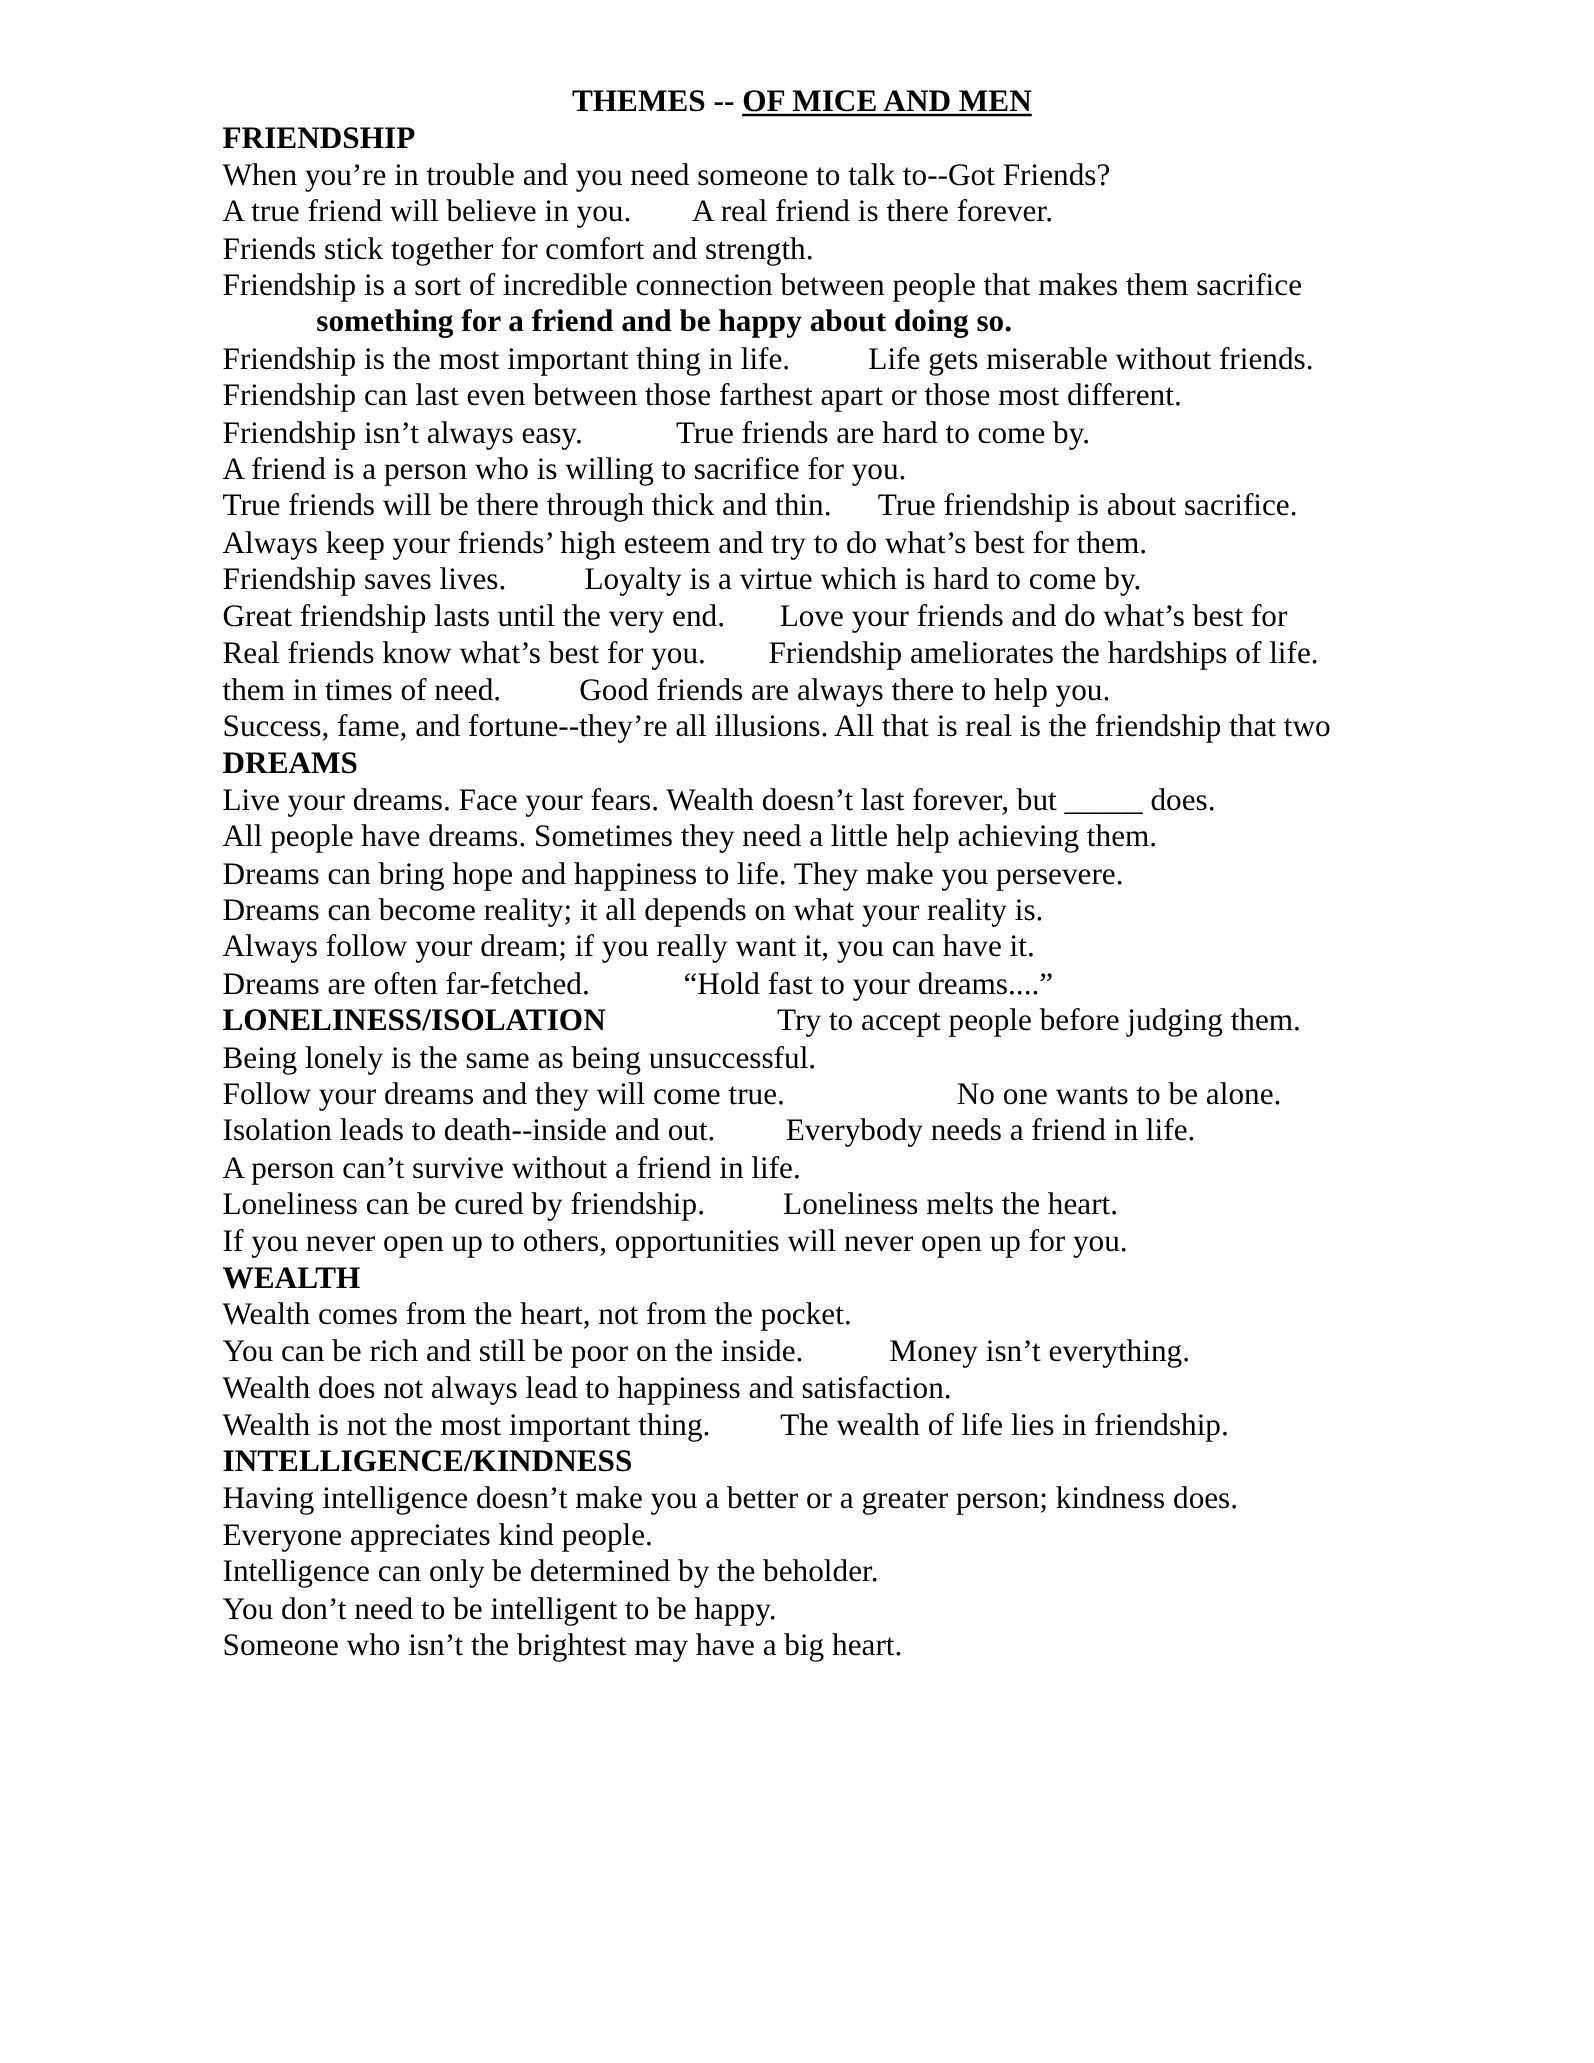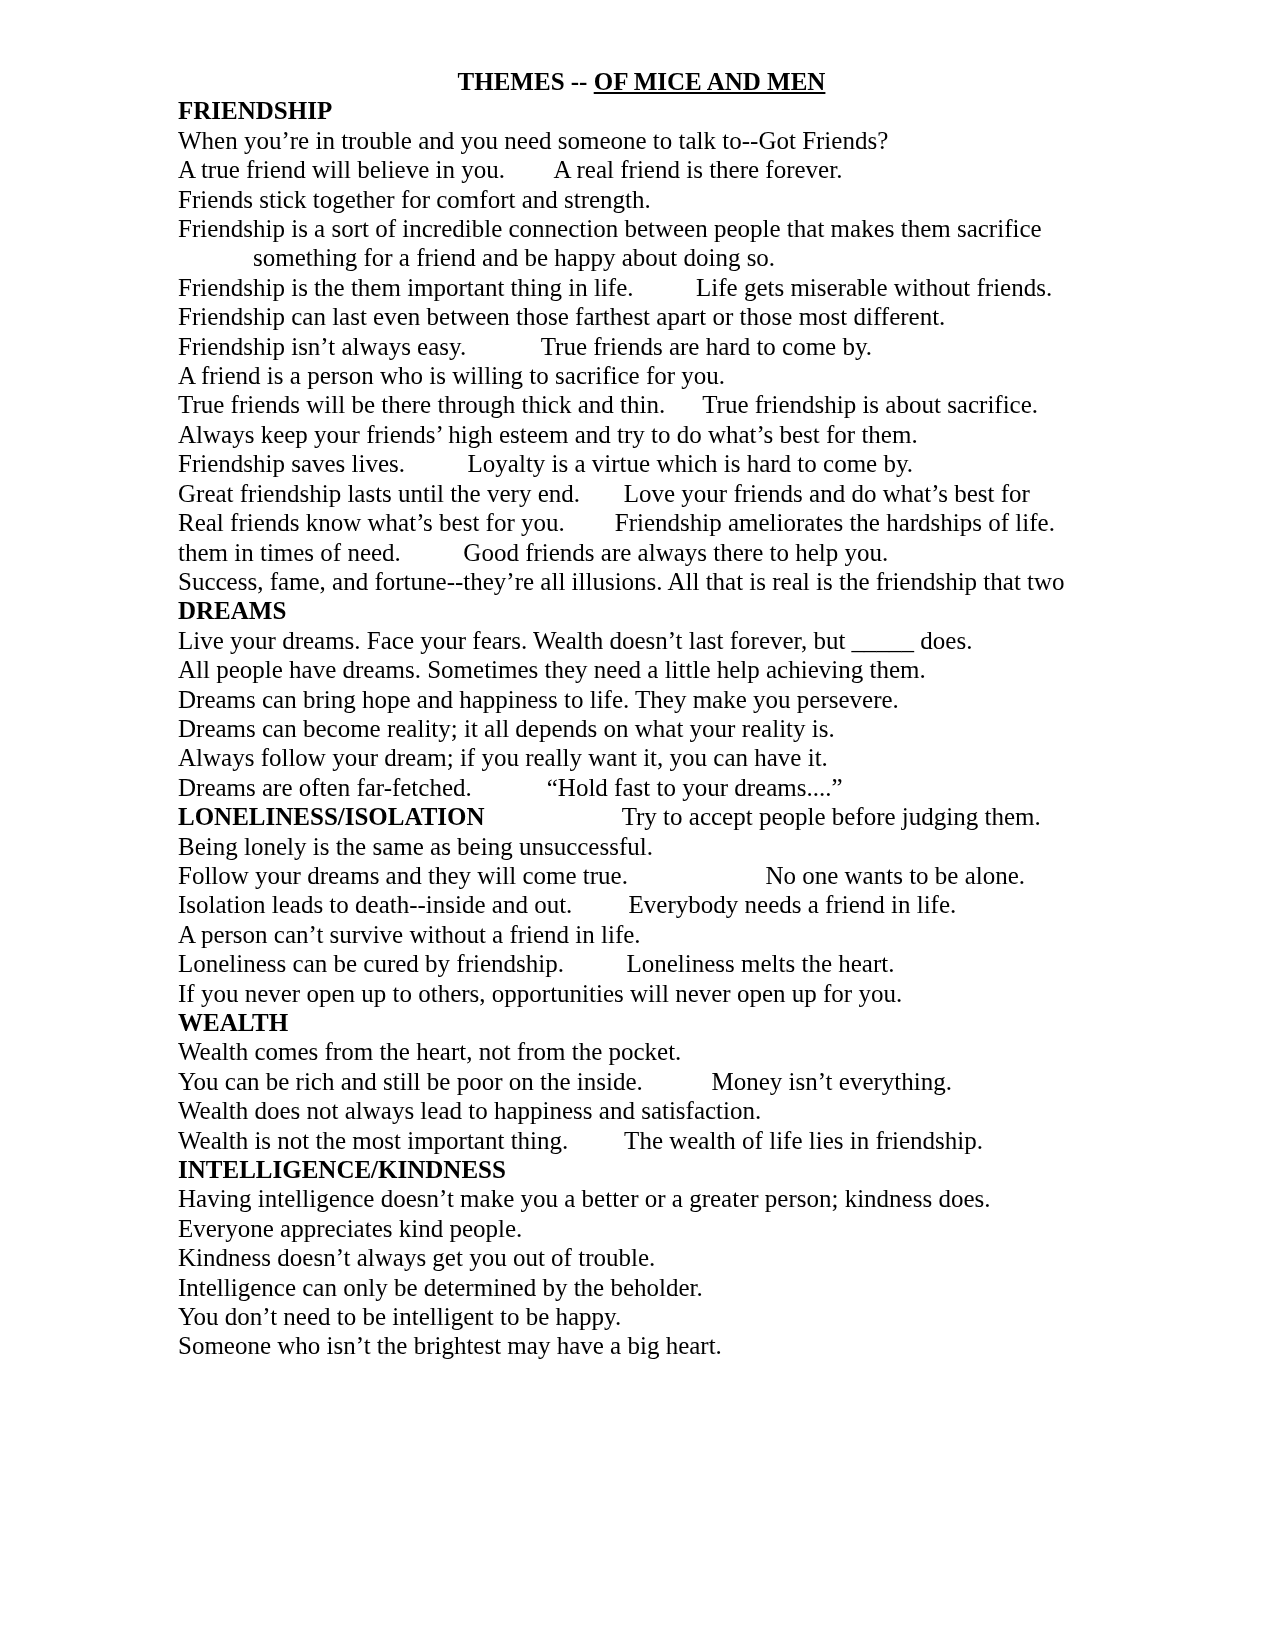--- a/index.html
+++ b/index.html
@@ -30,38 +30,39 @@
   .title .u {
     text-decoration: underline;
   }
   .line {
     white-space: pre-wrap;
     line-height: 29.4px;
     min-height: 29.4px;
   }
   .line.indent {
     padding-left: 75px;
+    font-weight: bold;
   }
   .bold {
     font-weight: bold;
   }
 </style>
 </head>
 <body>
 
 <div class="page">
   <div class="title"><span>THEMES -- </span><span class="u">OF MICE AND MEN</span></div>
   <div id="doc-lines">
       <div class="line"><span class="bold">FRIENDSHIP</span></div>
       <div class="line"><span>When you’re in trouble and you need someone to talk to--Got Friends?</span></div>
       <div class="line"><span>A true friend will believe in you.        A real friend is there forever.</span></div>
       <div class="line"><span>Friends stick together for comfort and strength.</span></div>
       <div class="line"><span>Friendship is a sort of incredible connection between people that makes them sacrifice</span></div>
       <div class="line indent"><span>something for a friend and be happy about doing so.</span></div>
-      <div class="line"><span>Friendship is the them important thing in life.          Life gets miserable without friends.</span></div>
+      <div class="line"><span>Friendship is the most important thing in life.          Life gets miserable without friends.</span></div>
       <div class="line"><span>Friendship can last even between those farthest apart or those most different.</span></div>
       <div class="line"><span>Friendship isn’t always easy.            True friends are hard to come by.</span></div>
       <div class="line"><span>A friend is a person who is willing to sacrifice for you.</span></div>
       <div class="line"><span>True friends will be there through thick and thin.      True friendship is about sacrifice.</span></div>
       <div class="line"><span>Always keep your friends’ high esteem and try to do what’s best for them.</span></div>
       <div class="line"><span>Friendship saves lives.          Loyalty is a virtue which is hard to come by.</span></div>
       <div class="line"><span>Great friendship lasts until the very end.       Love your friends and do what’s best for</span></div>
       <div class="line"><span>Real friends know what’s best for you.        Friendship ameliorates the hardships of life.</span></div>
       <div class="line"><span>them in times of need.          Good friends are always there to help you.</span></div>
       <div class="line"><span>Success, fame, and fortune--they’re all illusions. All that is real is the friendship that two</span></div>
@@ -80,18 +81,17 @@
       <div class="line"><span>Loneliness can be cured by friendship.          Loneliness melts the heart.</span></div>
       <div class="line"><span>If you never open up to others, opportunities will never open up for you.</span></div>
       <div class="line"><span class="bold">WEALTH</span></div>
       <div class="line"><span>Wealth comes from the heart, not from the pocket.</span></div>
       <div class="line"><span>You can be rich and still be poor on the inside.           Money isn’t everything.</span></div>
       <div class="line"><span>Wealth does not always lead to happiness and satisfaction.</span></div>
       <div class="line"><span>Wealth is not the most important thing.         The wealth of life lies in friendship.</span></div>
       <div class="line"><span class="bold">INTELLIGENCE/KINDNESS</span></div>
       <div class="line"><span>Having intelligence doesn’t make you a better or a greater person; kindness does.</span></div>
       <div class="line"><span>Everyone appreciates kind people.</span></div>
-      <div class="line"><span>Kindness doesn’t always get you out of trouble.</span></div>
       <div class="line"><span>Intelligence can only be determined by the beholder.</span></div>
       <div class="line"><span>You don’t need to be intelligent to be happy.</span></div>
       <div class="line"><span>Someone who isn’t the brightest may have a big heart.</span></div>
     </div>
 </div>
 
 </body></html>

